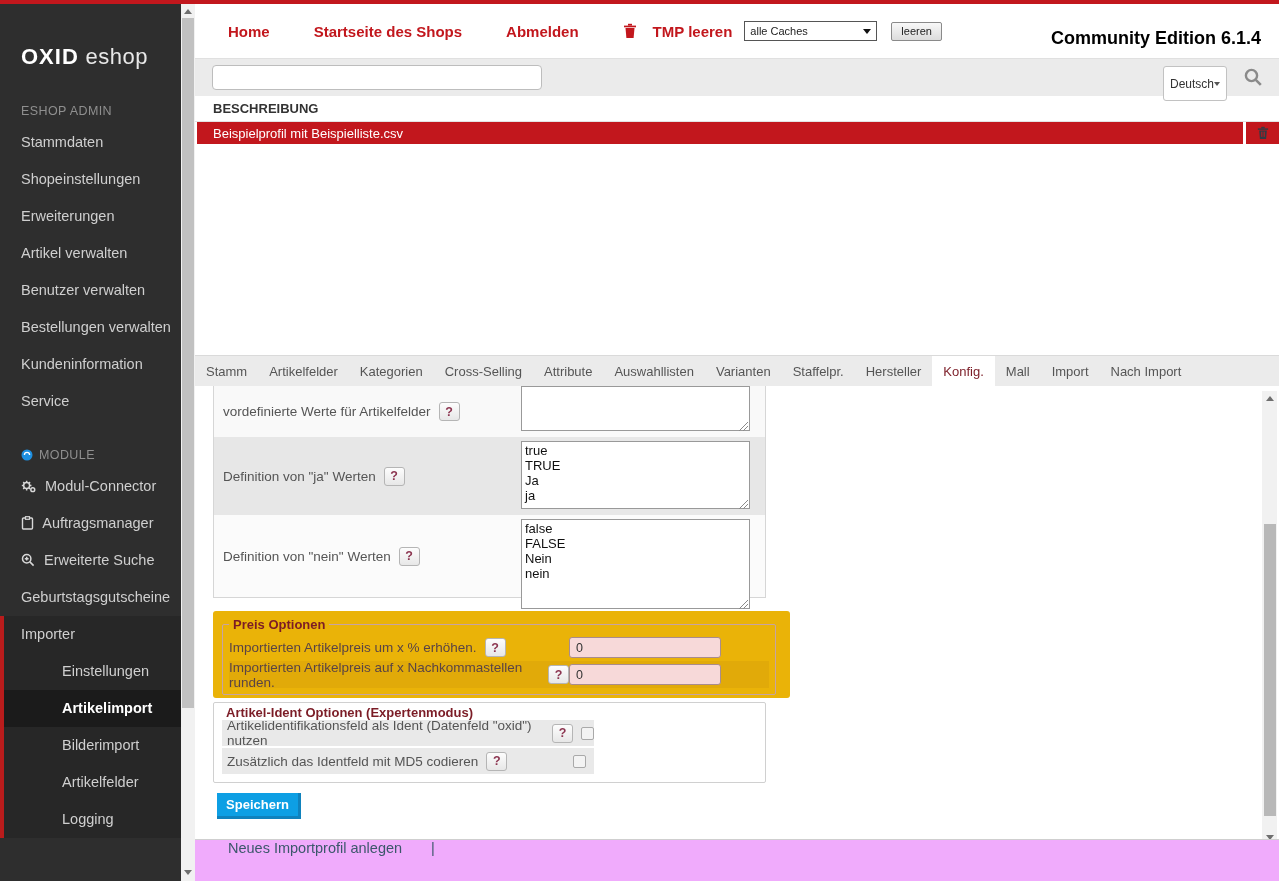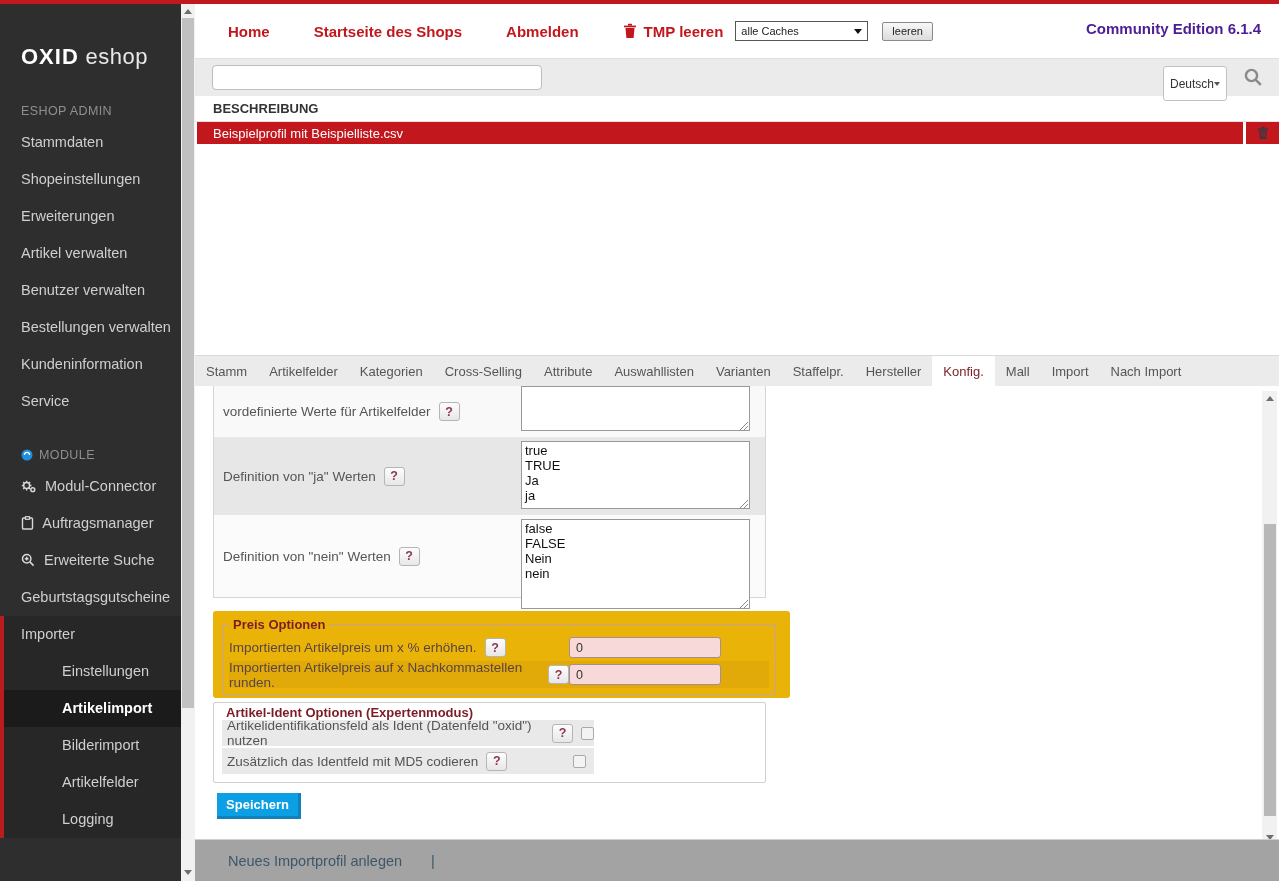--- a/index.html
+++ b/index.html
@@ -28,25 +28,25 @@
   .arrbox { position:absolute; left:0; width:14px; height:14px; display:flex; align-items:center; justify-content:center; }
   .tri-up { width:0; height:0; border-left:4px solid transparent; border-right:4px solid transparent; border-bottom:5px solid #6e6e6e; }
   .tri-dn { width:0; height:0; border-left:4px solid transparent; border-right:4px solid transparent; border-top:5px solid #6e6e6e; }
 
   
   .main { position:absolute; left:195px; top:4px; width:1084px; height:877px; background:#fff; }
 
   
   .topnav { height:54px; display:flex; align-items:center; padding-left:33px; }
   .topnav a { color:#c2171d; font-weight:bold; font-size:15px; text-decoration:none; margin-right:44px; cursor:pointer; }
-  .tmp { display:flex; align-items:center; gap:7px; margin-right:12px; color:#c2171d; font-weight:bold; font-size:15px; cursor:pointer; }
+  .tmp { display:flex; align-items:center; gap:16px; margin-right:12px; color:#c2171d; font-weight:bold; font-size:15px; cursor:pointer; }
   .cache-sel { width:133px; height:20px; border:1px solid #555; background:#fff; font-size:11px; color:#222; display:flex; align-items:center; padding:0 5px; justify-content:space-between; margin-right:14px; cursor:pointer; }
   .cache-sel .tri { width:0; height:0; border-left:4px solid transparent; border-right:4px solid transparent; border-top:5px solid #111; }
   .btn-leeren { height:19px; padding:0 9px; font-size:11px; color:#222; background:linear-gradient(#f8f8f8,#dcdcdc); border:1px solid #8a8a8a; border-radius:2px; cursor:pointer; }
-  .edition { position:absolute; right:18px; top:16px; color:#4c1d95; font-weight:bold; font-size:15px; }
+  .edition { position:absolute; right:18px; top:24px; color:#000000; font-weight:bold; font-size:18px; }
 
   
   .searchbar { position:relative; height:38px; background:#ebebeb; border-top:1px solid #e0e0e0; display:flex; align-items:center; padding:0 17px; }
   .search-input { width:330px; height:25px; border:1px solid #bdbdbd; border-radius:4px; background:#fff; padding:0 8px; font-size:13px; outline:none; }
   .lang-sel { position:absolute; right:52px; top:7px; width:64px; height:35px; background:#fff; border:1px solid #c2c2c2; border-radius:3px; display:flex; align-items:center; justify-content:space-between; padding:0 6px; font-size:12px; color:#333; cursor:pointer; }
   .lang-sel .tri { width:0; height:0; border-left:3.5px solid transparent; border-right:3.5px solid transparent; border-top:4.5px solid #555; }
   .search-ico { position:absolute; right:16px; top:9px; cursor:pointer; }
 
   
   .list-head { height:26px; display:flex; align-items:center; padding-left:18px; font-size:13px; font-weight:bold; color:#333; border-bottom:1px solid #e3e3e3; }
@@ -88,21 +88,21 @@
   .checkbox { width:13px; height:13px; border:1px solid #a9a9a9; border-radius:2px; background:#f3f3f3; cursor:pointer; flex:none; }
   .cb-end { margin-left:auto; margin-right:8px; }
 
   .save-btn { position:absolute; left:22px; top:407px; width:84px; height:26px; background:#0d9fe4; color:#fff; font-weight:bold; font-size:13px; border:none; border-right:3px solid #0f82bd; border-bottom:3px solid #0f82bd; cursor:pointer; font-family:"Liberation Sans", sans-serif; }
 
   
   .ct-scroll { position:absolute; right:2px; top:5px; width:15px; height:453px; background:#f1f1f1; }
   .ct-scroll .thumb { position:absolute; left:1.5px; top:133px; width:12px; height:292px; background:#b8b8b8; }
 
   
-  .footer { position:absolute; left:0; top:835px; width:1084px; height:42px; border-top:1px solid #cfcfcf; background:#a3a3a3; display:flex; align-items:center; padding-left:33px;gap:20px; }
+  .footer { position:absolute; left:0; top:835px; width:1084px; height:42px; border-top:1px solid #cfcfcf; background:#f0abfc; display:flex; align-items:flex-start; padding-left:33px;gap:20px; }
   .footer a { color:#3c576b; font-size:14.5px; text-decoration:none; cursor:pointer; }
   .footer .sep { color:#3c576b; font-size:14.5px; margin-left:9px; }
 
   svg { display:block; }
 </style>
 </head>
 <body>
 
 <div class="redline"></div>
 

